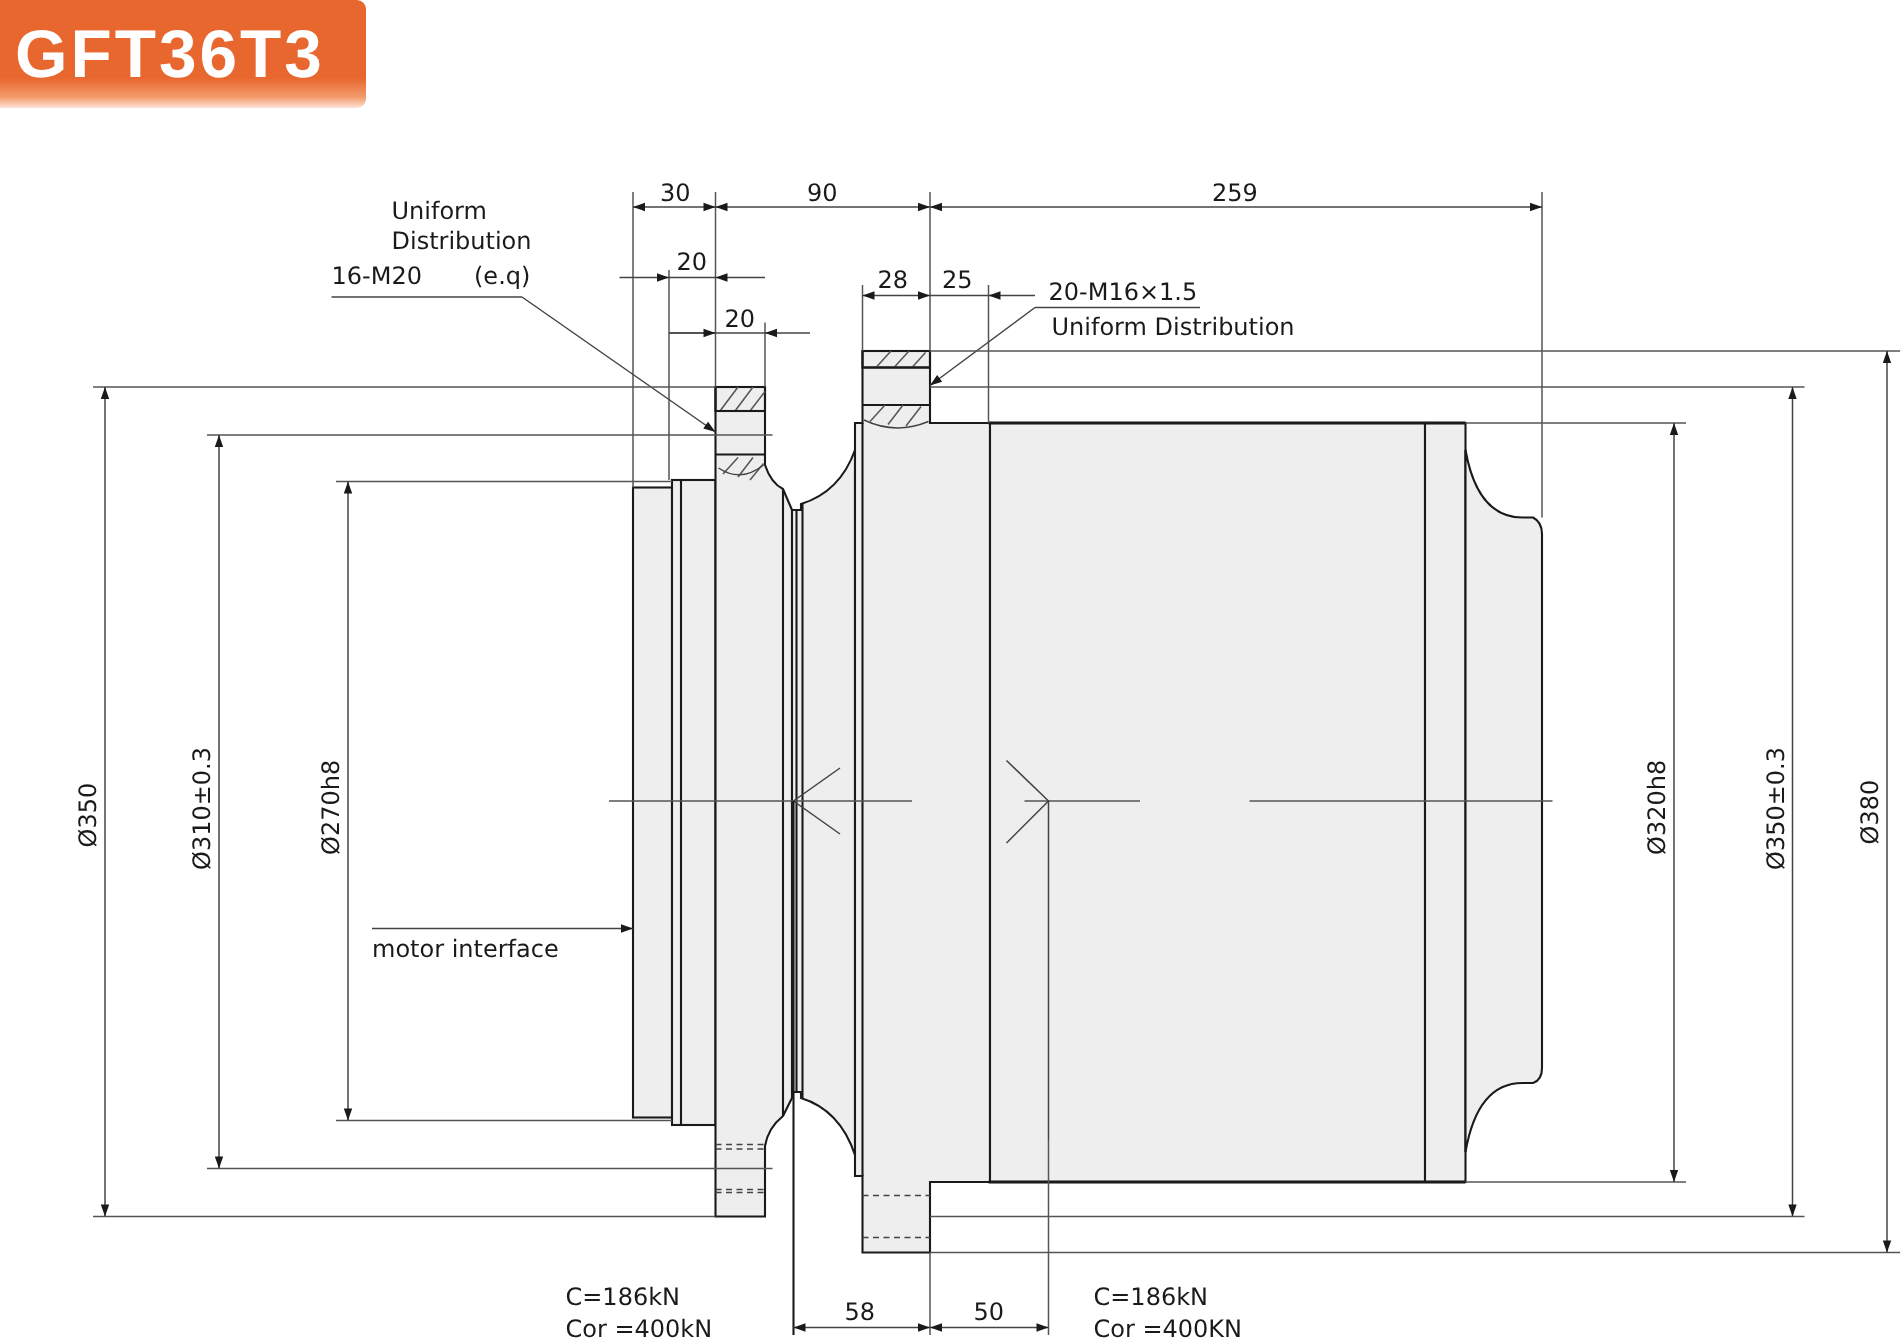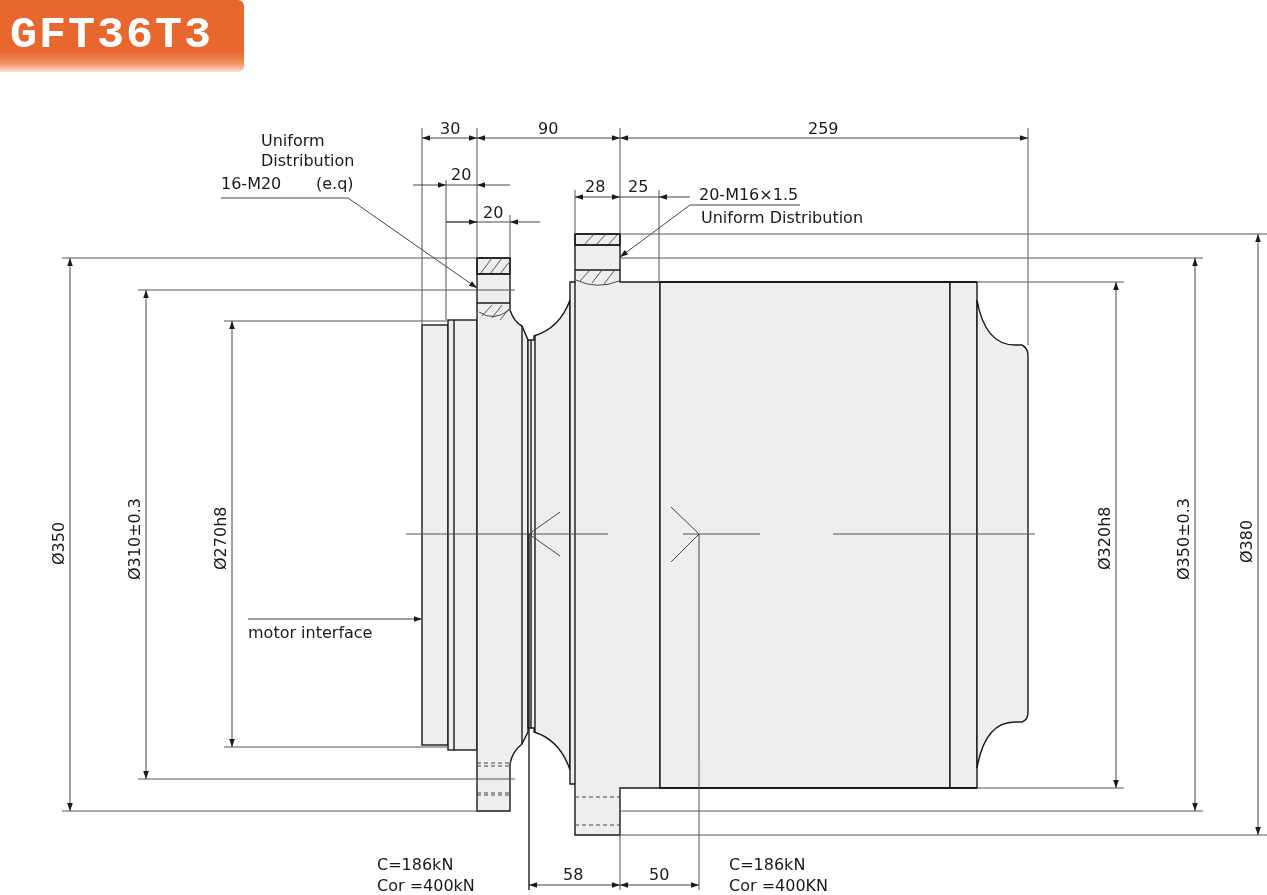--- a/index.html
+++ b/index.html
@@ -3,21 +3,21 @@
 <meta charset="utf-8">
 <style>
   html, body { margin:0; padding:0; background:#ffffff; }
   body { width:1267px; height:895px; position:relative; overflow:hidden; font-family:"DejaVu Sans", sans-serif; }
   .badge {
     position:absolute; left:0; top:0; width:244px; height:72px;
     background:linear-gradient(180deg,#e8672e 0%,#e8672e 72%,#f39a6c 90%,#fde3d6 100%);
     border-radius:0 6px 6px 0;
   }
   .badge span {
-    position:absolute; left:10px; top:8px; color:#ffffff; font-family:Liberation Mono, monospace;
+    position:absolute; left:10px; top:8px; color:#ffffff; font-family:Liberation Sans, sans-serif;
     font-weight:bold; font-size:45px; letter-spacing:2px; line-height:56px;
   }
   svg { position:absolute; left:0; top:0; }
   .lbl { font-family:"DejaVu Sans", sans-serif; font-size:16px; fill:#1a1a1a; }
   .dim { font-family:"DejaVu Sans", sans-serif; font-size:16px; fill:#1a1a1a; }
   .part { fill:#eeeeee; stroke:#1a1a1a; stroke-width:1.4; }
   .edge { stroke:#1a1a1a; stroke-width:1.4; fill:none; }
   .thin { stroke:#444; stroke-width:1; fill:none; }
   .ext { stroke:#555; stroke-width:1; fill:none; }
   .hatch { stroke:#555; stroke-width:1; }

